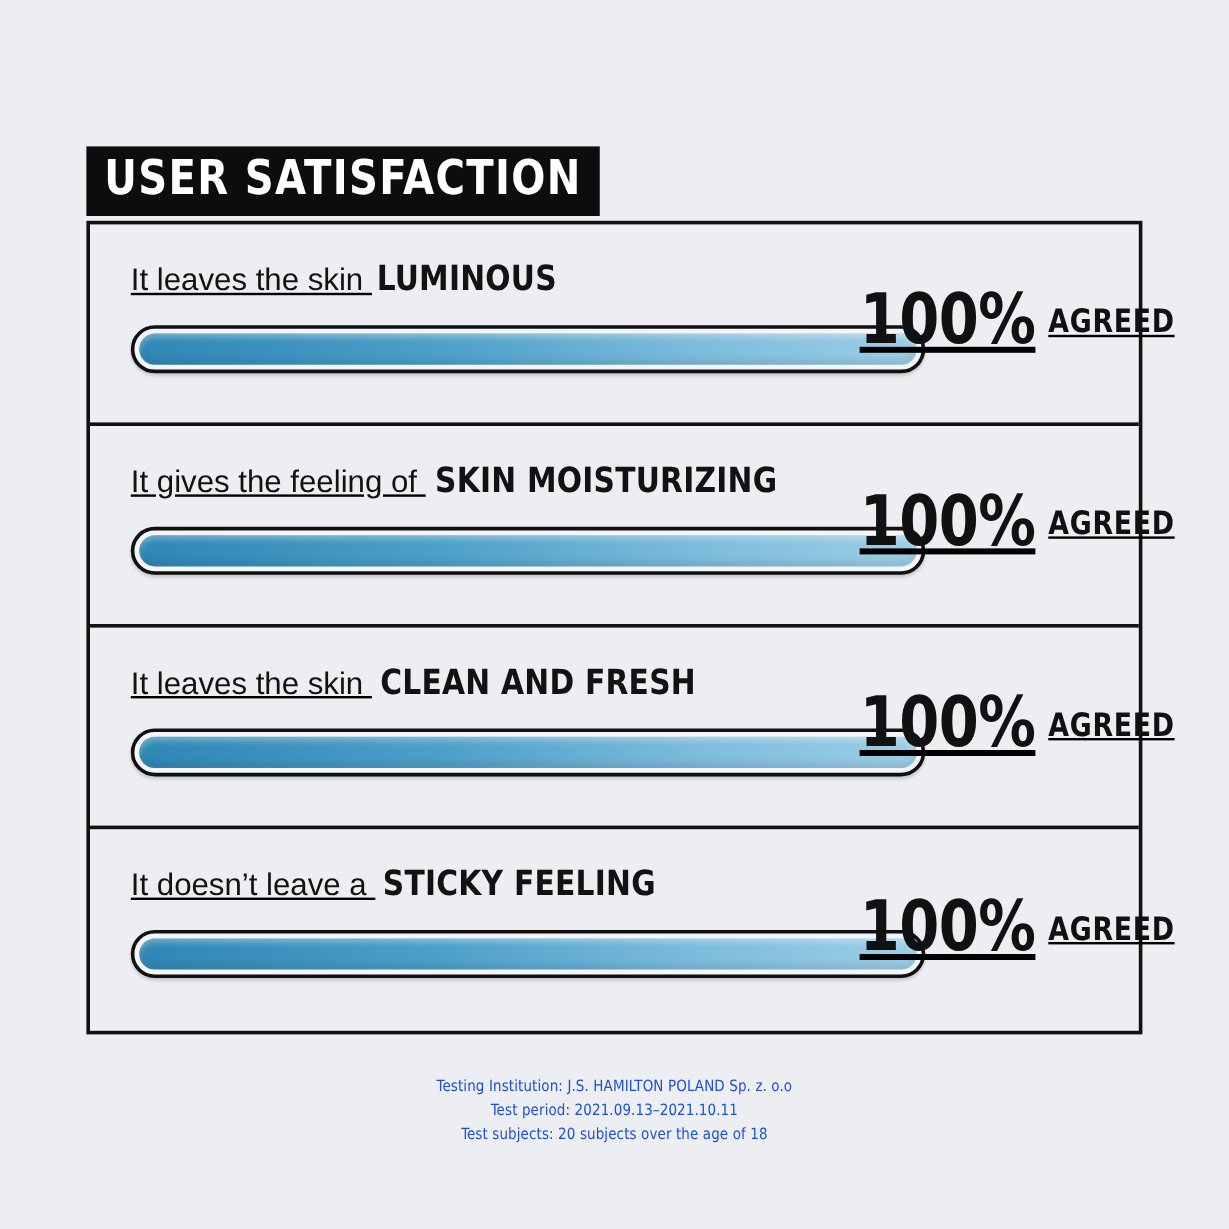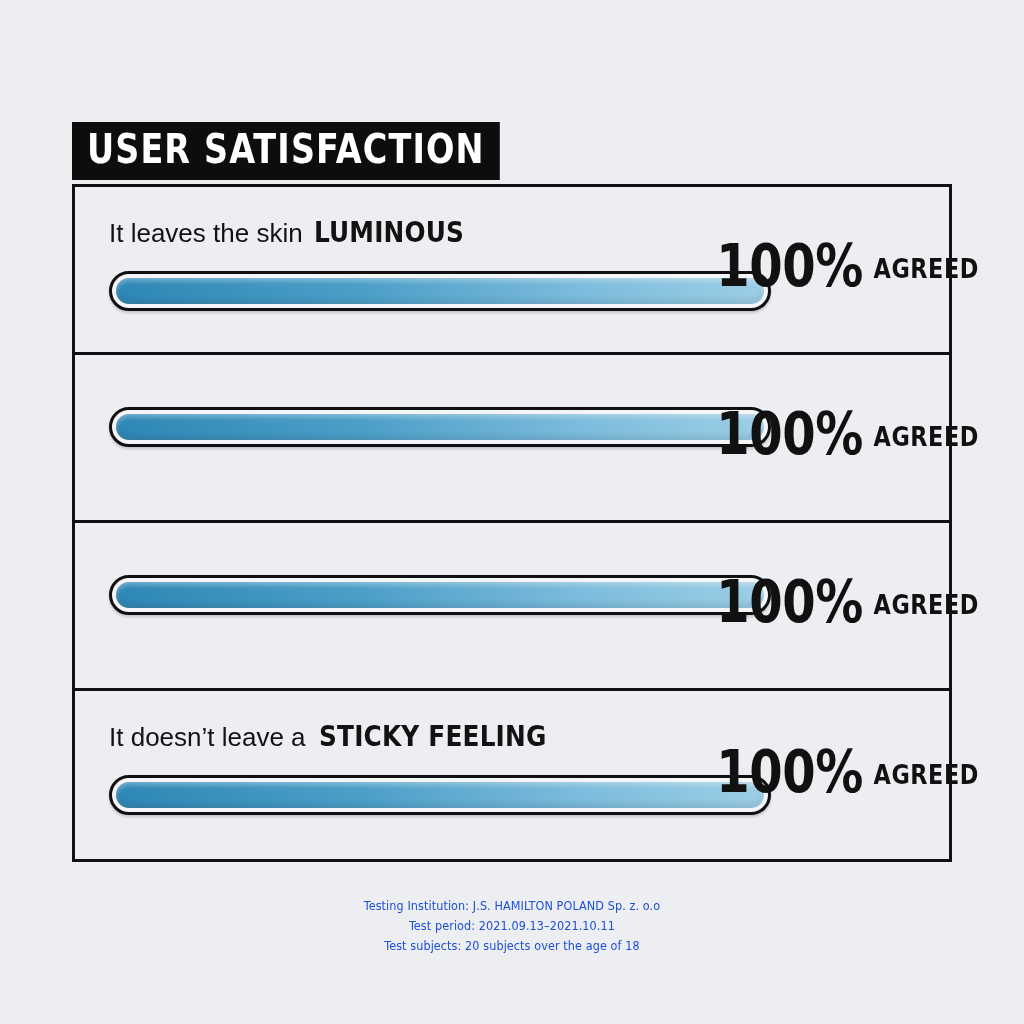--- a/index.html
+++ b/index.html
@@ -43,20 +43,21 @@
 
   
   .table {
     position: absolute;
     left: 72px;
     top: 184px;
     width: 880px;
     border: 3px solid #111111;
     box-sizing: border-box;
     background: #eceef2;
+    text-decoration: underline;
   }
   .row {
     position: relative;
     height: 168px;
     box-sizing: border-box;
     border-bottom: 3px solid #111111;
     display: flex;
     align-items: stretch;
   }
   .row:last-child {
@@ -175,32 +176,38 @@
         </div>
       </div>
       <div class="row-right">
         <div class="pct">100%</div>
         <div class="agreed">AGREED</div>
       </div>
     </div>
 
     <div class="row">
       <div class="row-left">
-        <div class="bar-outer">
-          <div class="bar-inner" style="width: 100%;"></div>
-        </div>
-      </div>
-      <div class="row-right">
-        <div class="pct">100%</div>
-        <div class="agreed">AGREED</div>
-      </div>
-    </div>
-
-    <div class="row">
-      <div class="row-left">
+        <div class="statement">
+          <span class="lead">It gives the feeling of </span><span class="strong">SKIN MOISTURIZING</span>
+        </div>
+        <div class="bar-outer">
+          <div class="bar-inner" style="width: 100%;"></div>
+        </div>
+      </div>
+      <div class="row-right">
+        <div class="pct">100%</div>
+        <div class="agreed">AGREED</div>
+      </div>
+    </div>
+
+    <div class="row">
+      <div class="row-left">
+        <div class="statement">
+          <span class="lead">It leaves the skin </span><span class="strong">CLEAN AND FRESH</span>
+        </div>
         <div class="bar-outer">
           <div class="bar-inner" style="width: 100%;"></div>
         </div>
       </div>
       <div class="row-right">
         <div class="pct">100%</div>
         <div class="agreed">AGREED</div>
       </div>
     </div>
 

